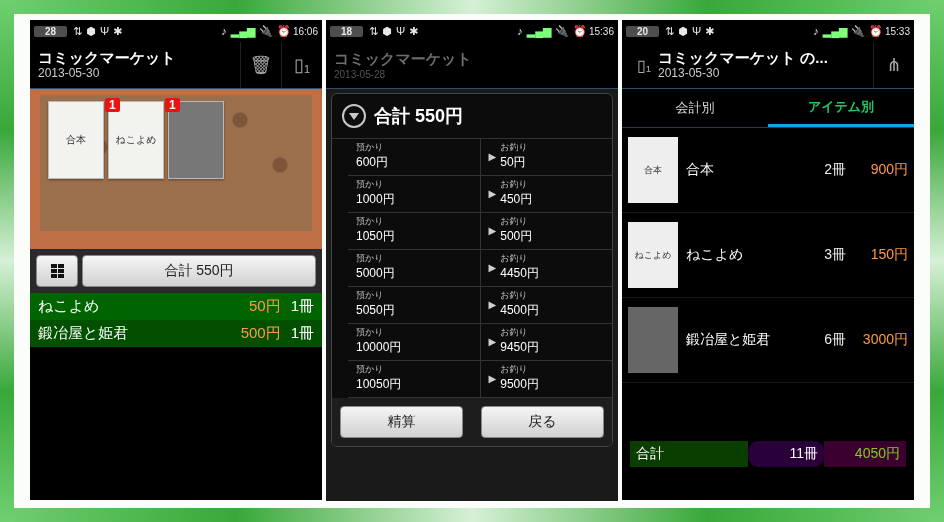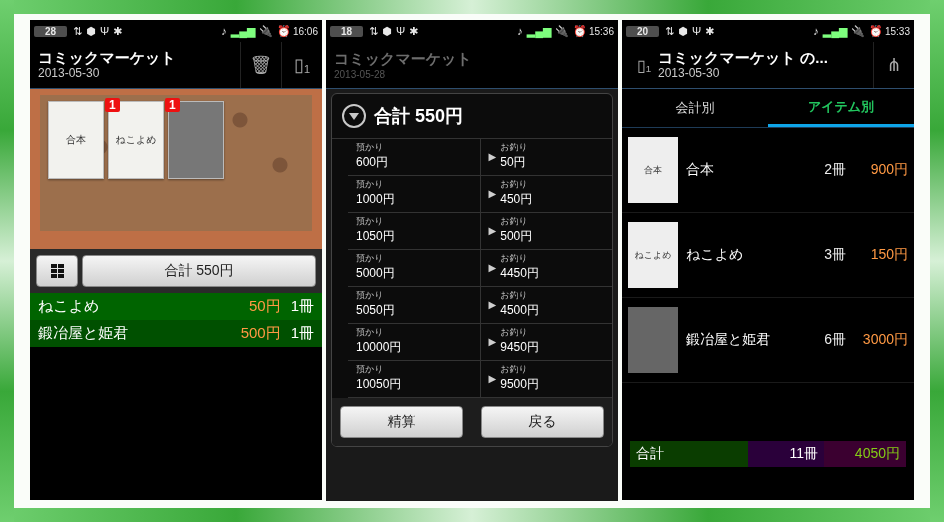--- a/index.html
+++ b/index.html
@@ -79,21 +79,21 @@
 .tab.active{border-bottom:3px solid #0ea5e9;color:#22c55e;font-weight:bold;}
 .itemList{}
 .item{display:flex;align-items:center;padding:6px 6px;border-bottom:1px solid #1a1a1a;height:72px;}
 .thumb{width:50px;height:66px;background:#eee;color:#333;font-size:9px;display:flex;align-items:center;justify-content:center;margin-right:8px;}
 .thumb.photo{background:#666;color:#ccc;}
 .item .nm{flex:1;font-size:14px;}
 .item .qt{width:48px;text-align:right;font-size:14px;color:#eee;}
 .item .amt{width:62px;text-align:right;font-size:14px;color:#ff9944;}
 .totalsRow{position:absolute;left:0;right:0;bottom:32px;height:28px;display:flex;align-items:center;padding:0 8px;font-size:14px;}
 .totalsRow .lab{flex:1;background:#0a3d00;padding:4px 6px;}
-.totalsRow .q{width:64px;text-align:right;background:#2a003a;padding:4px 6px;color:#fff;}
+.totalsRow .q{width:64px;text-align:right;background:#2a003a;padding:4px 6px;color:#fff;border-radius:10px;}
 .totalsRow .a{width:70px;text-align:right;background:#3b0030;padding:4px 6px;color:#84cc16;}
 .adbar{position:absolute;left:0;right:0;bottom:0;height:32px;background:#4a4a4a;display:flex;align-items:center;padding:0 6px;font-size:11px;color:#e8e8e8;}
 .adbar .txt{flex:1;line-height:1.1;}
 .adbar .brand{font-family:Georgia,serif;font-size:15px;color:#fff;}
 .p3 .header .tagico{width:28px;text-align:center;font-size:16px;color:#aaa;}
 </style>
 </head>
 <body>
 
 <div class="stage">

